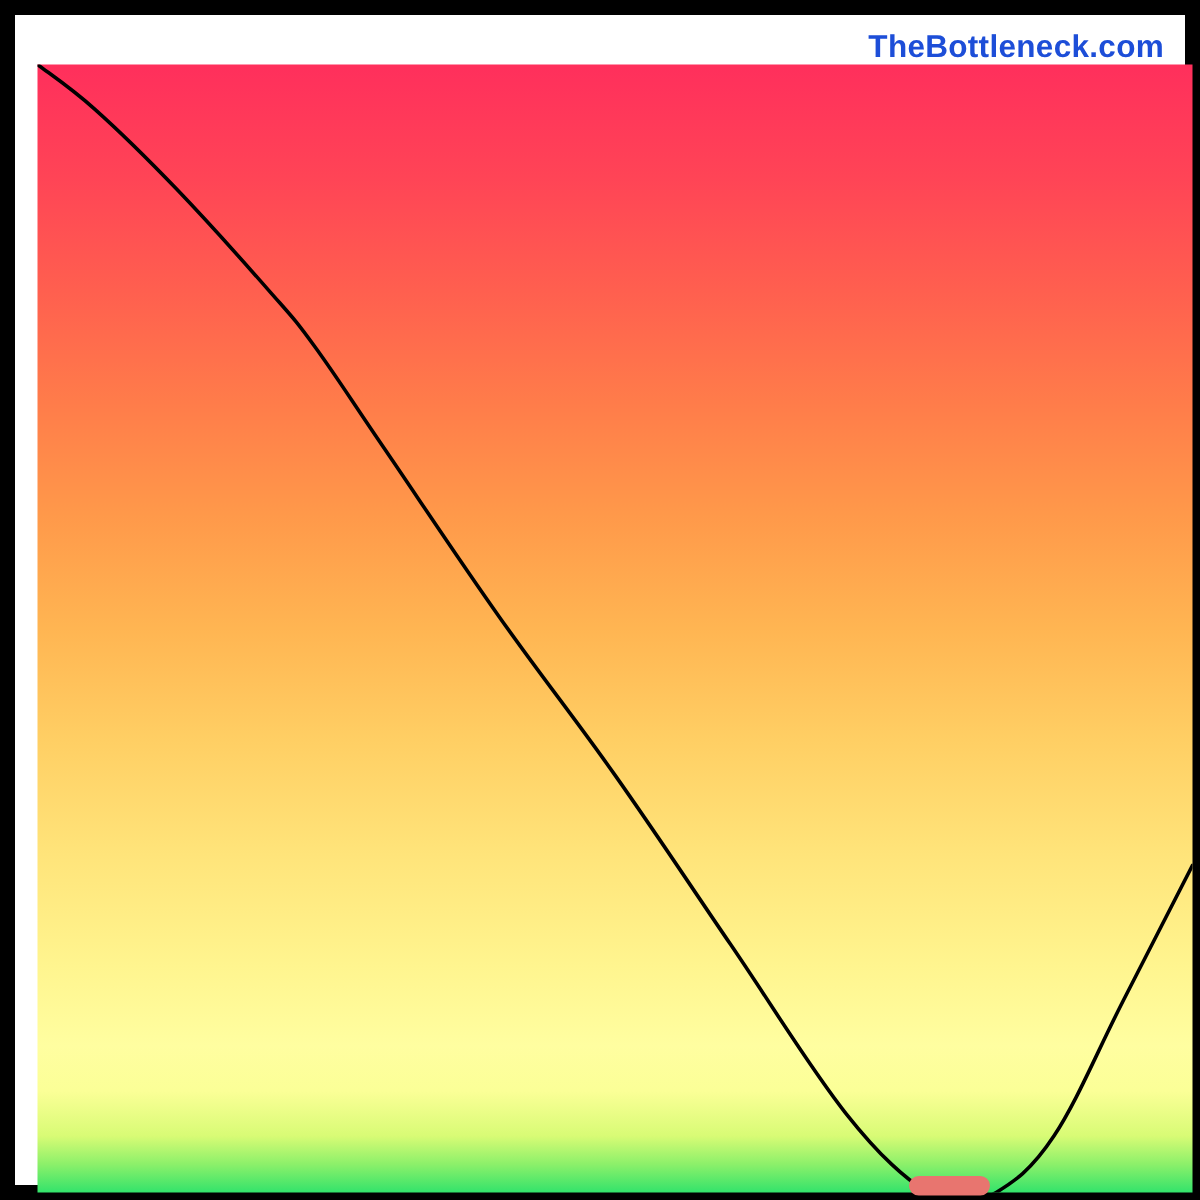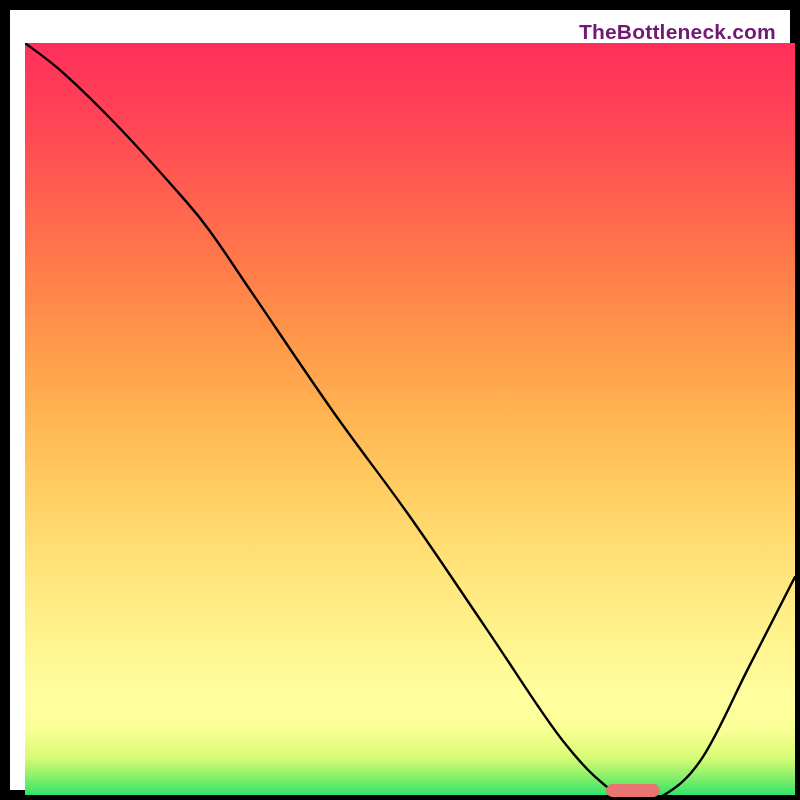--- a/index.html
+++ b/index.html
@@ -49,21 +49,21 @@
     width: 770px;
     height: 752px;
   }
   .watermark {
     position: absolute;
     top: 10px;
     right: 14px;
     font-family: Arial, Helvetica, sans-serif;
     font-size: 21px;
     font-weight: 600;
-    color: #701a75;
+    color: #1d4ed8;
     letter-spacing: 0.2px;
     text-align: right;
   }
   .marker {
     position: absolute;
     width: 52px;
     height: 13px;
     border-radius: 6.5px;
     background: #e8756f;
   }

